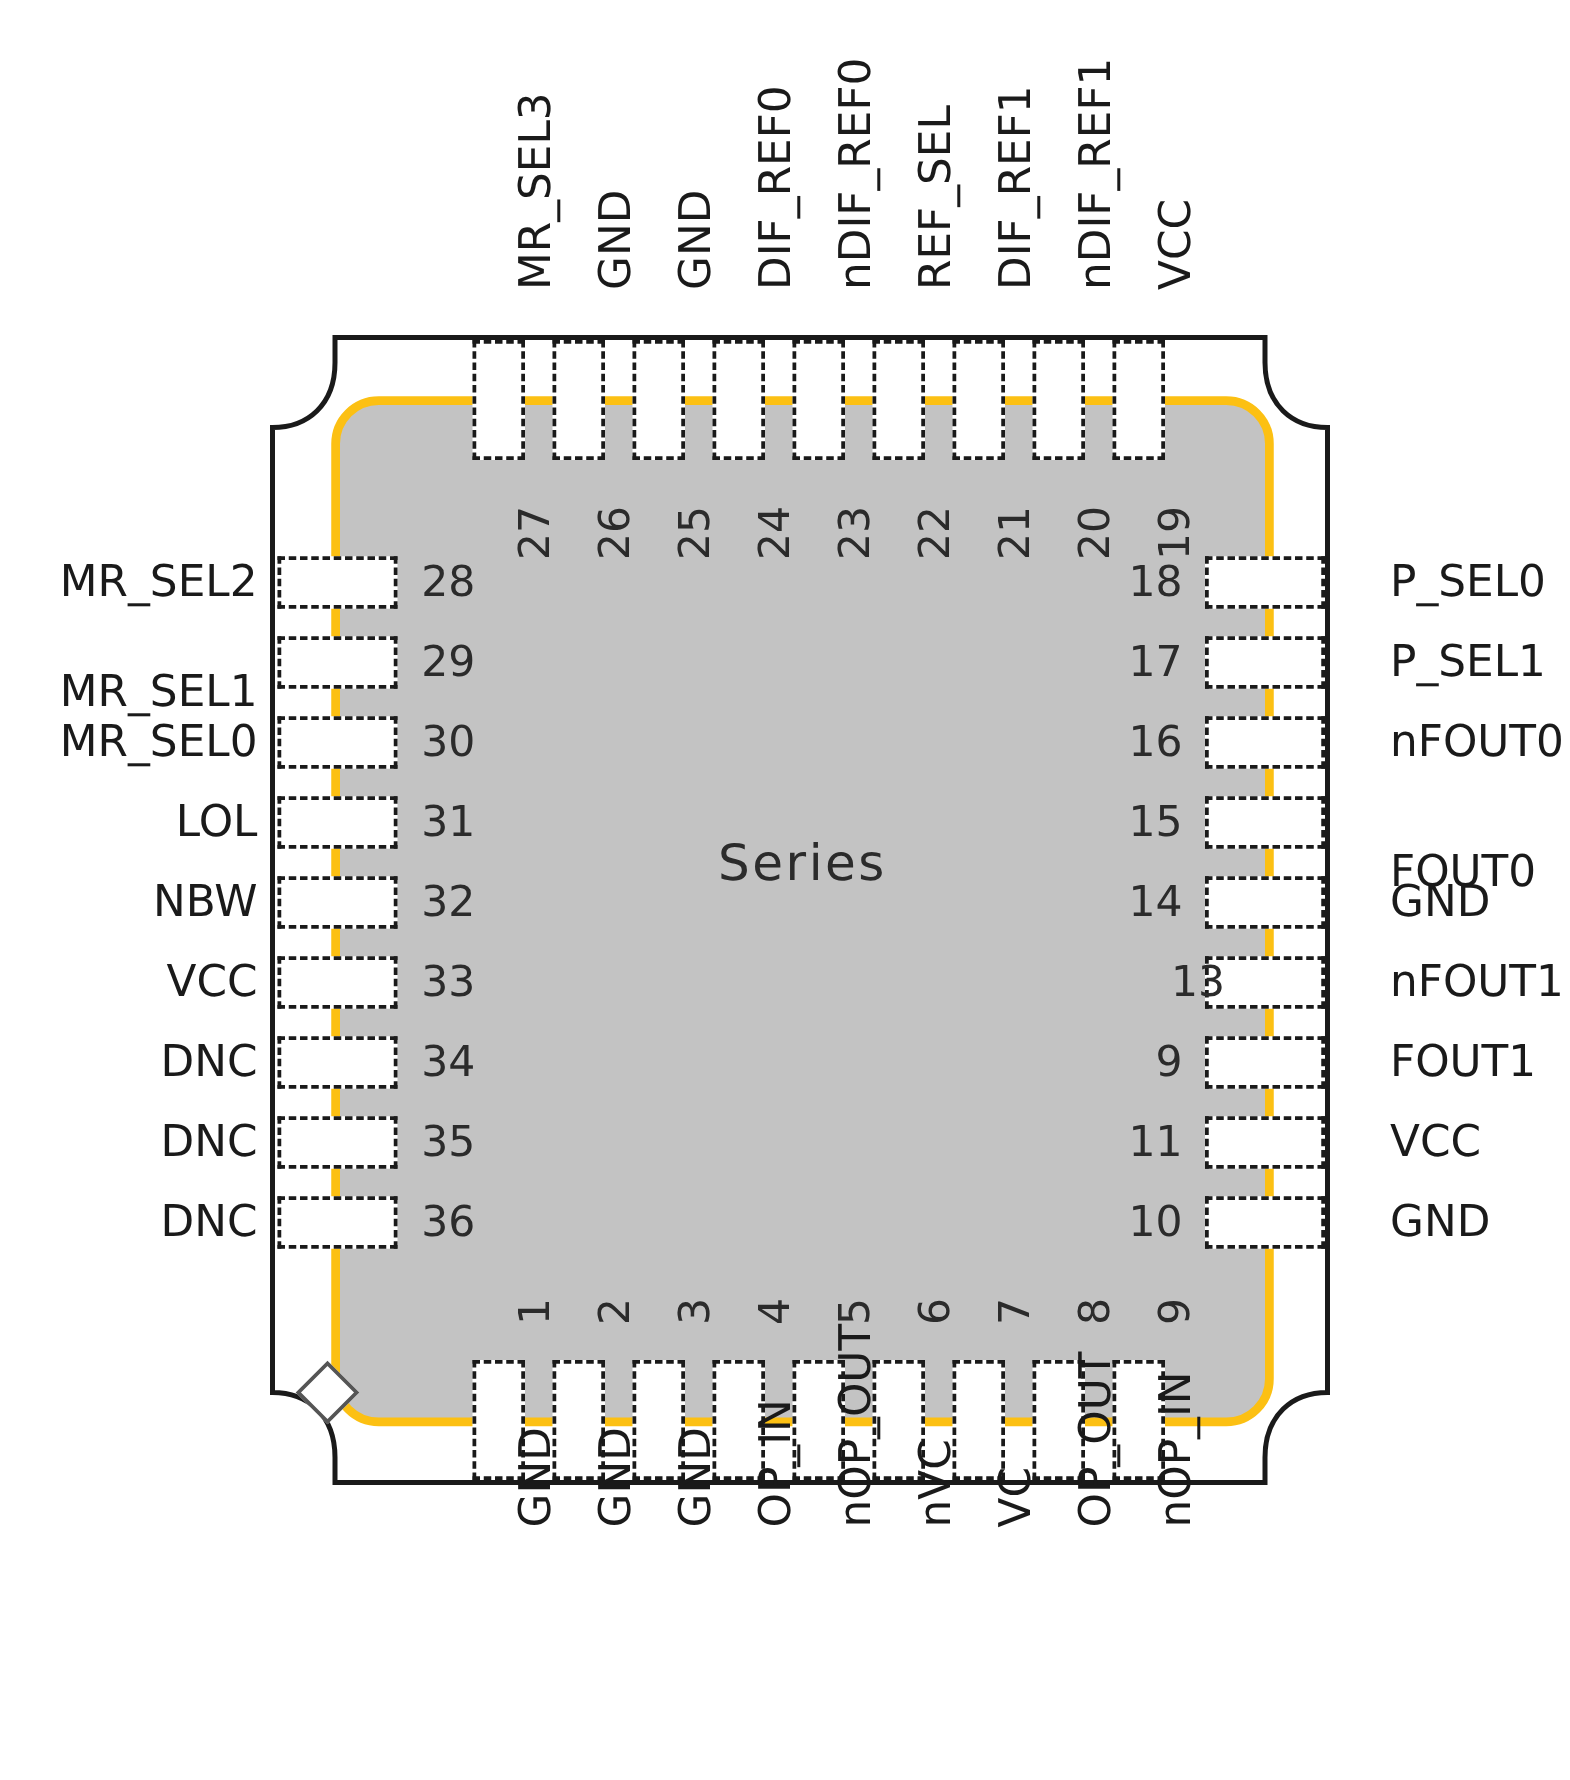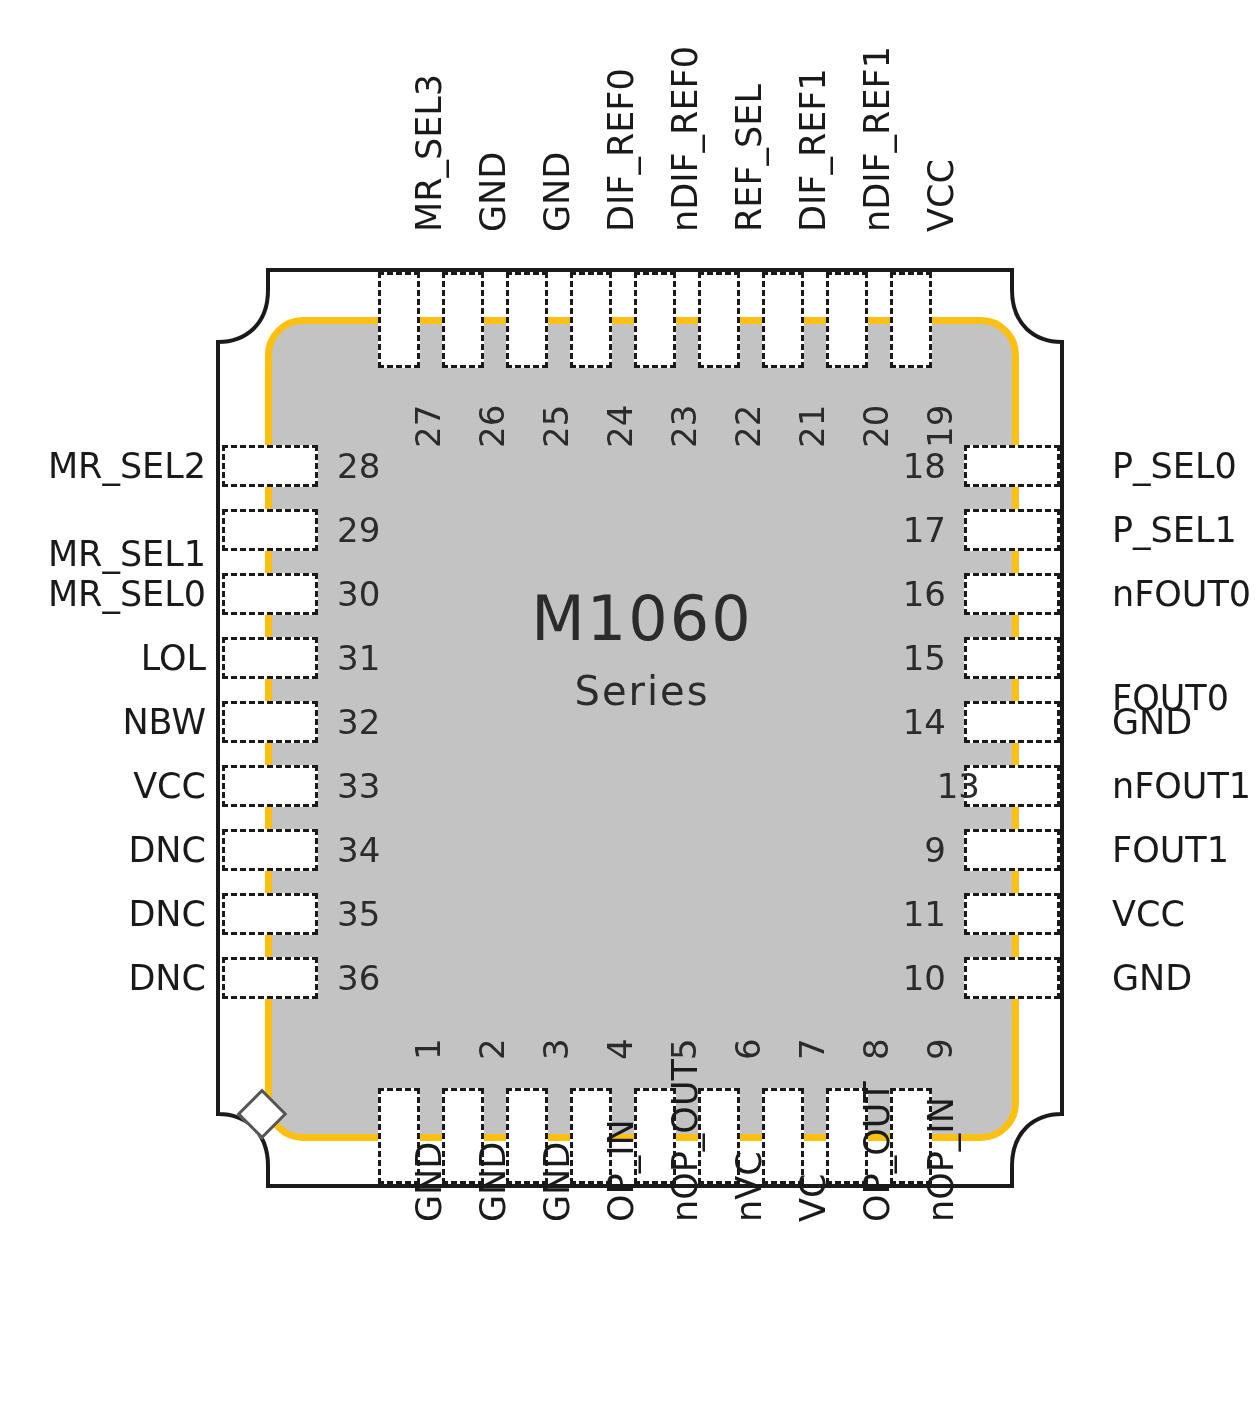--- a/index.html
+++ b/index.html
@@ -277,16 +277,15 @@
   <div class="pin-label vert" style="left:412px; top:1222px;">GND</div>
   <div class="pin-label vert" style="left:476px; top:1222px;">GND</div>
   <div class="pin-label vert" style="left:540px; top:1222px;">GND</div>
   <div class="pin-label vert" style="left:604px; top:1222px;">OP_IN</div>
   <div class="pin-label vert" style="left:668px; top:1222px;">nOP_OUT</div>
   <div class="pin-label vert" style="left:732px; top:1222px;">nVC</div>
   <div class="pin-label vert" style="left:796px; top:1222px;">VC</div>
   <div class="pin-label vert" style="left:860px; top:1222px;">OP_OUT</div>
   <div class="pin-label vert" style="left:924px; top:1222px;">nOP_IN</div>
 
-  <div class="center-text" id="part-name">M1060</div>
   <div class="center-text" id="part-family">Series</div>
 
 </div>
 
 </body></html>

